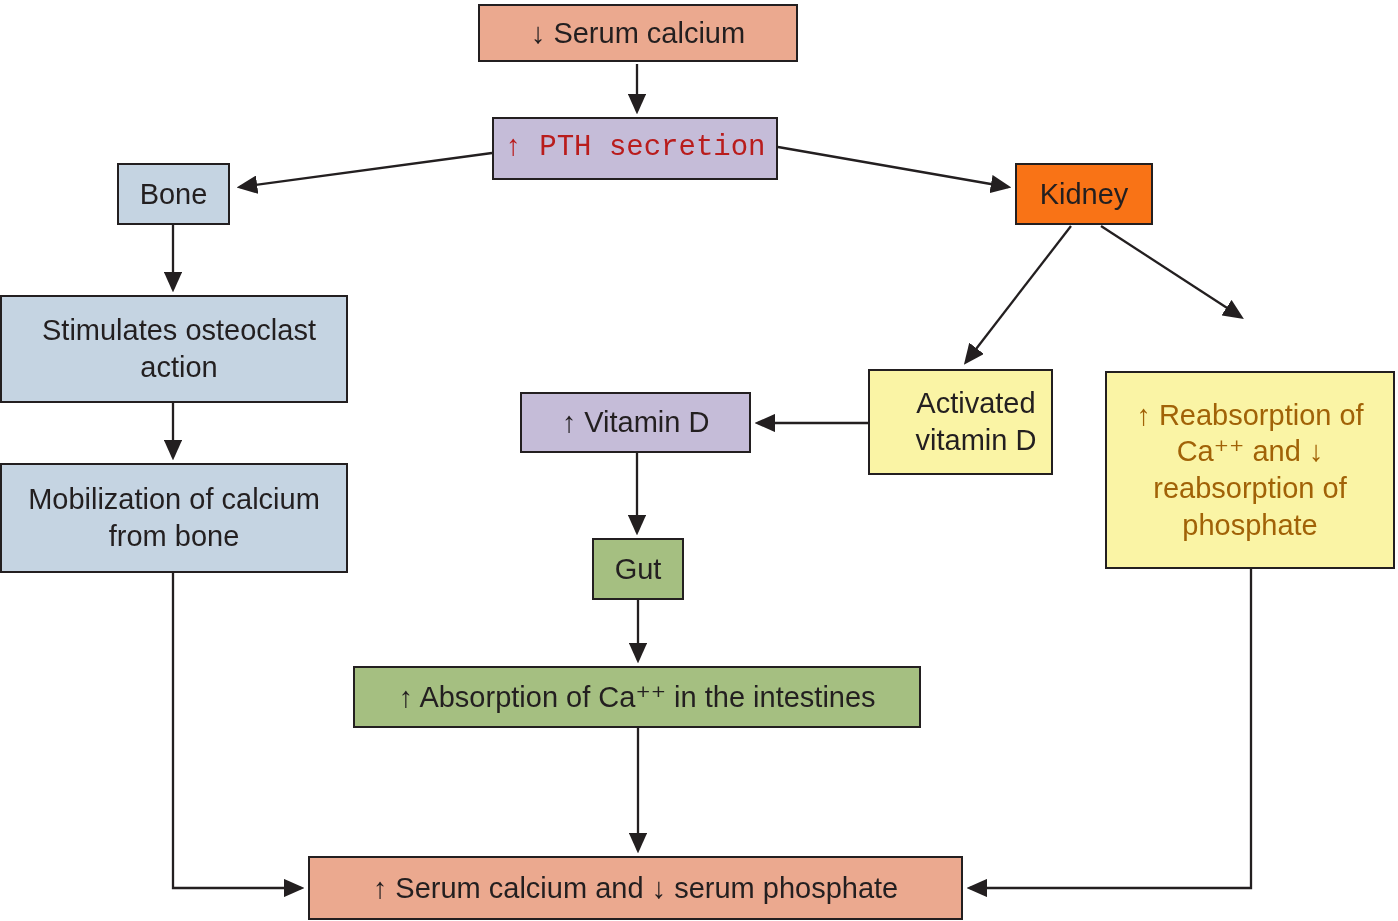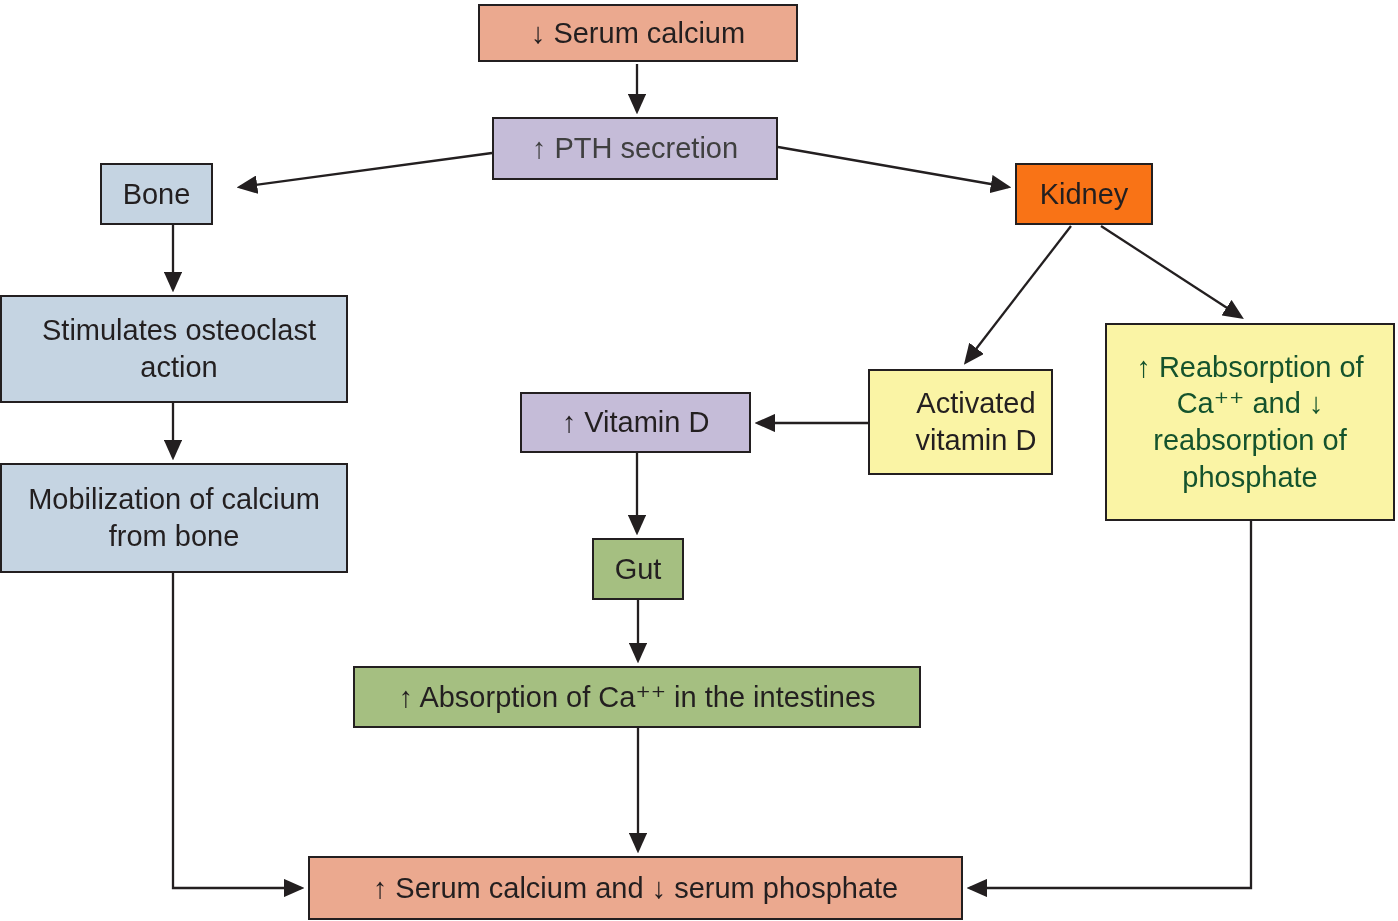--- a/index.html
+++ b/index.html
@@ -32,21 +32,21 @@
     justify-content: center;
     text-align: center;
     font-size: 29px;
     line-height: 1.26;
     box-sizing: border-box;
     padding: 2px 6px;
   }
   
   .n-serum-low      { left: 478px;  top: 4px;   width: 320px; height: 58px; }
   .n-pth            { left: 492px;  top: 117px; width: 286px; height: 63px; }
-  .n-bone           { left: 100px;  top: 163px; width: 113px; height: 62px; }
+  .n-bone           { left: 117px;  top: 163px; width: 113px; height: 62px; }
   .n-stimulates     { left: 0px;    top: 295px; width: 348px; height: 108px; }
   .n-mobilization   { left: 0px;    top: 463px; width: 348px; height: 110px; }
   .n-kidney         { left: 1015px; top: 163px; width: 138px; height: 62px; }
   .n-reabsorption   { left: 1105px; top: 323px; width: 290px; height: 198px; }
   .n-vitamin-d      { left: 520px;  top: 392px; width: 231px; height: 61px; }
   .n-activated      { left: 868px;  top: 369px; width: 185px; height: 106px; padding-left: 37px; }
   .n-gut            { left: 592px;  top: 538px; width: 92px;  height: 62px; }
   .n-absorption     { left: 353px;  top: 666px; width: 568px; height: 62px; }
   .n-serum-high     { left: 308px;  top: 856px; width: 655px; height: 64px; }
 </style>
@@ -73,41 +73,41 @@
     <line x1="637" y1="453" x2="637" y2="532" marker-end="url(#ah)"></line>
     <line x1="638" y1="600" x2="638" y2="660" marker-end="url(#ah)"></line>
     <line x1="638" y1="728" x2="638" y2="850" marker-end="url(#ah)"></line>
     <polyline points="1251,521 1251,888 970,888" marker-end="url(#ah)"></polyline>
   </svg>
 
   <div class="node n-serum-low" style="background-color: rgb(235, 169, 143); color: rgb(35, 31, 32);">
     <span>↓ Serum calcium</span>
   </div>
 
-  <div class="node n-pth" style="background-color: rgb(197, 188, 216); color: #404040;">
+  <div class="node n-pth" style="background-color: rgb(197, 188, 216); color: #b91c1c; font-family: Liberation Mono, monospace;">
     <span>↑ PTH secretion</span>
   </div>
 
   <div class="node n-bone" style="background-color: rgb(197, 212, 226); color: rgb(35, 31, 32);">
     <span>Bone</span>
   </div>
 
   <div class="node n-stimulates" style="background-color: rgb(197, 212, 226); color: rgb(35, 31, 32); padding-left: 16px;">
     <span>Stimulates osteoclast action</span>
   </div>
 
   <div class="node n-mobilization" style="background-color: rgb(197, 212, 226); color: rgb(35, 31, 32);">
     <span>Mobilization of calcium from bone</span>
   </div>
 
   <div class="node n-kidney" style="background-color: #f97316; color: rgb(35, 31, 32);">
     <span>Kidney</span>
   </div>
 
-  <div class="node n-reabsorption" style="background-color: rgb(250, 244, 165); color: #14532d;">
+  <div class="node n-reabsorption" style="background-color: rgb(250, 244, 165); color: #a16207; margin-top: 48px;">
     <span>↑ Reabsorption of Ca⁺⁺ and ↓ reabsorption of phosphate</span>
   </div>
 
   <div class="node n-vitamin-d" style="background-color: rgb(197, 188, 216); color: rgb(35, 31, 32);">
     <span>↑ Vitamin D</span>
   </div>
 
   <div class="node n-activated" style="background-color: rgb(250, 244, 165); color: rgb(35, 31, 32);">
     <span>Activated vitamin D</span>
   </div>

